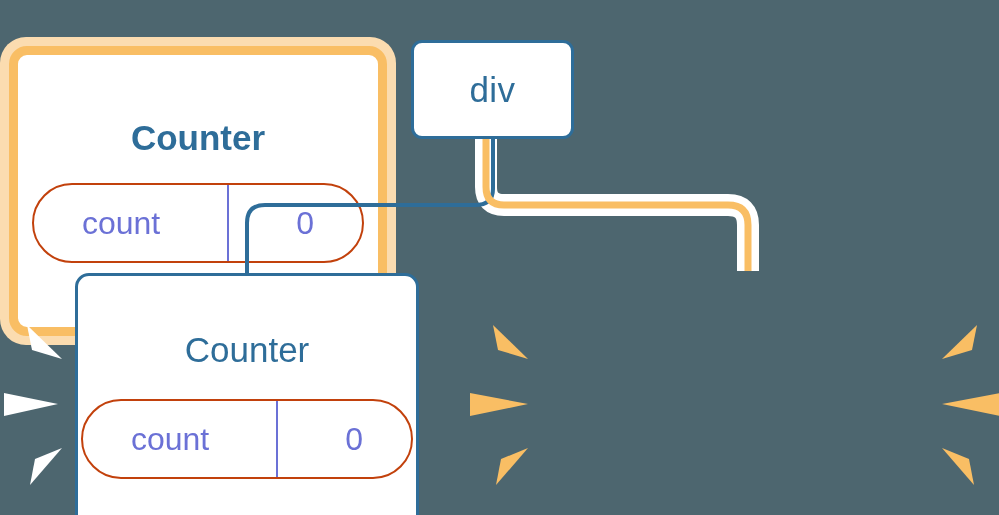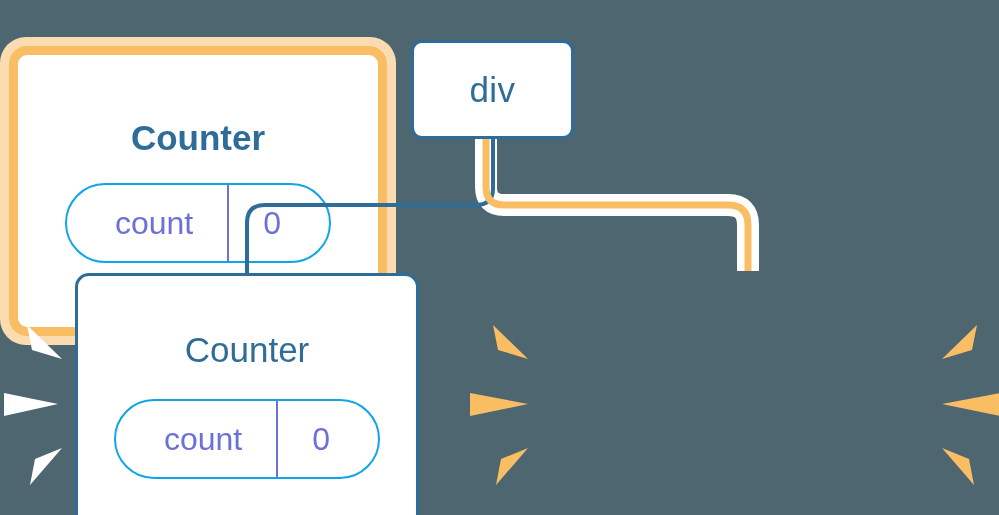--- a/index.html
+++ b/index.html
@@ -72,24 +72,25 @@
     font-size:35px;
     font-weight:bold;
     line-height:1;
     margin-bottom:28px;
   }
   
   .pill{
     display:flex;
     align-items:stretch;
     height:76px;
-    border:2px solid #0ea5e9;
+    border:2px solid #c2410c;
     border-radius:40px;
     overflow:hidden;
     background:transparent;
+    gap:33px;
   }
   .pill .pill-key{
     display:flex;align-items:center;justify-content:center;
     padding:0 34px 0 48px;
     color:#6b71d6;
     font-size:32px;
     line-height:1;
   }
   .pill .pill-div{
     width:2px;background:#6b71d6;flex:0 0 2px;

